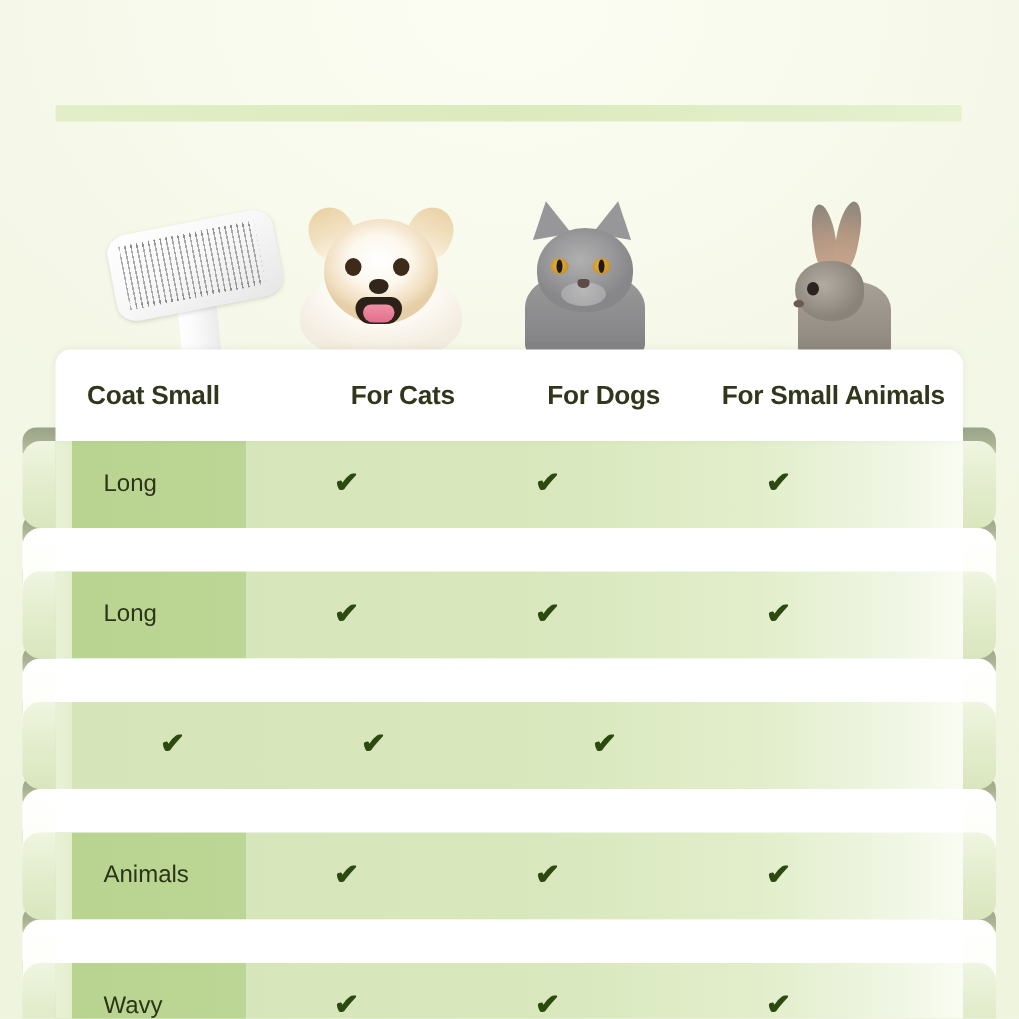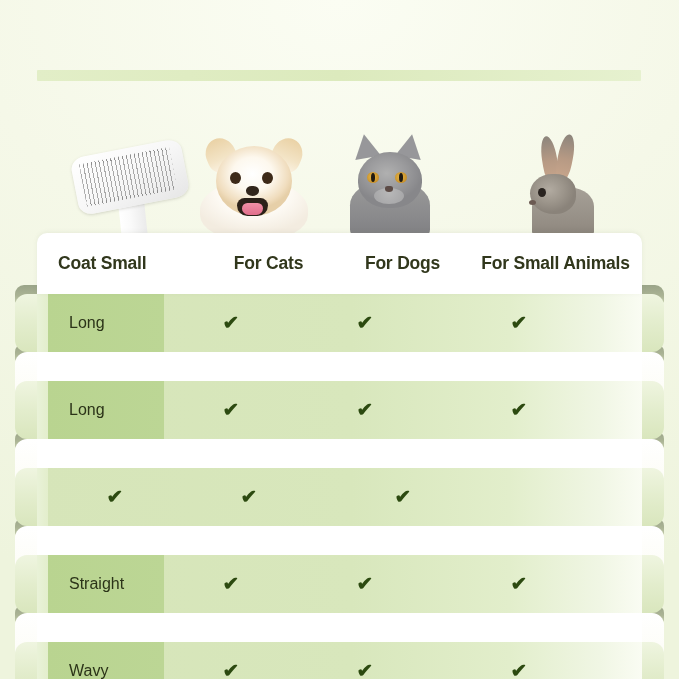--- a/index.html
+++ b/index.html
@@ -490,21 +490,21 @@
       <div class="band white"></div>
     </div>
 
     <div class="ribbon" style="top:322px">
       <div class="fold left"></div>
       <div class="fold right"></div>
       <div class="wing left"></div>
       <div class="wing right"></div>
       <div class="band">
         <div class="notch"></div>
-        <div class="cell label">Straight</div>
+        <div class="cell label">Animals</div>
         <div class="cell c1"><span class="check">✔</span></div>
         <div class="cell c2"><span class="check">✔</span></div>
         <div class="cell c3"><span class="check">✔</span></div>
       </div>
     </div>
 
     <div class="ribbon" style="top:380px">
       <div class="fold left"></div>
       <div class="fold right"></div>
       <div class="wing white left"></div>

